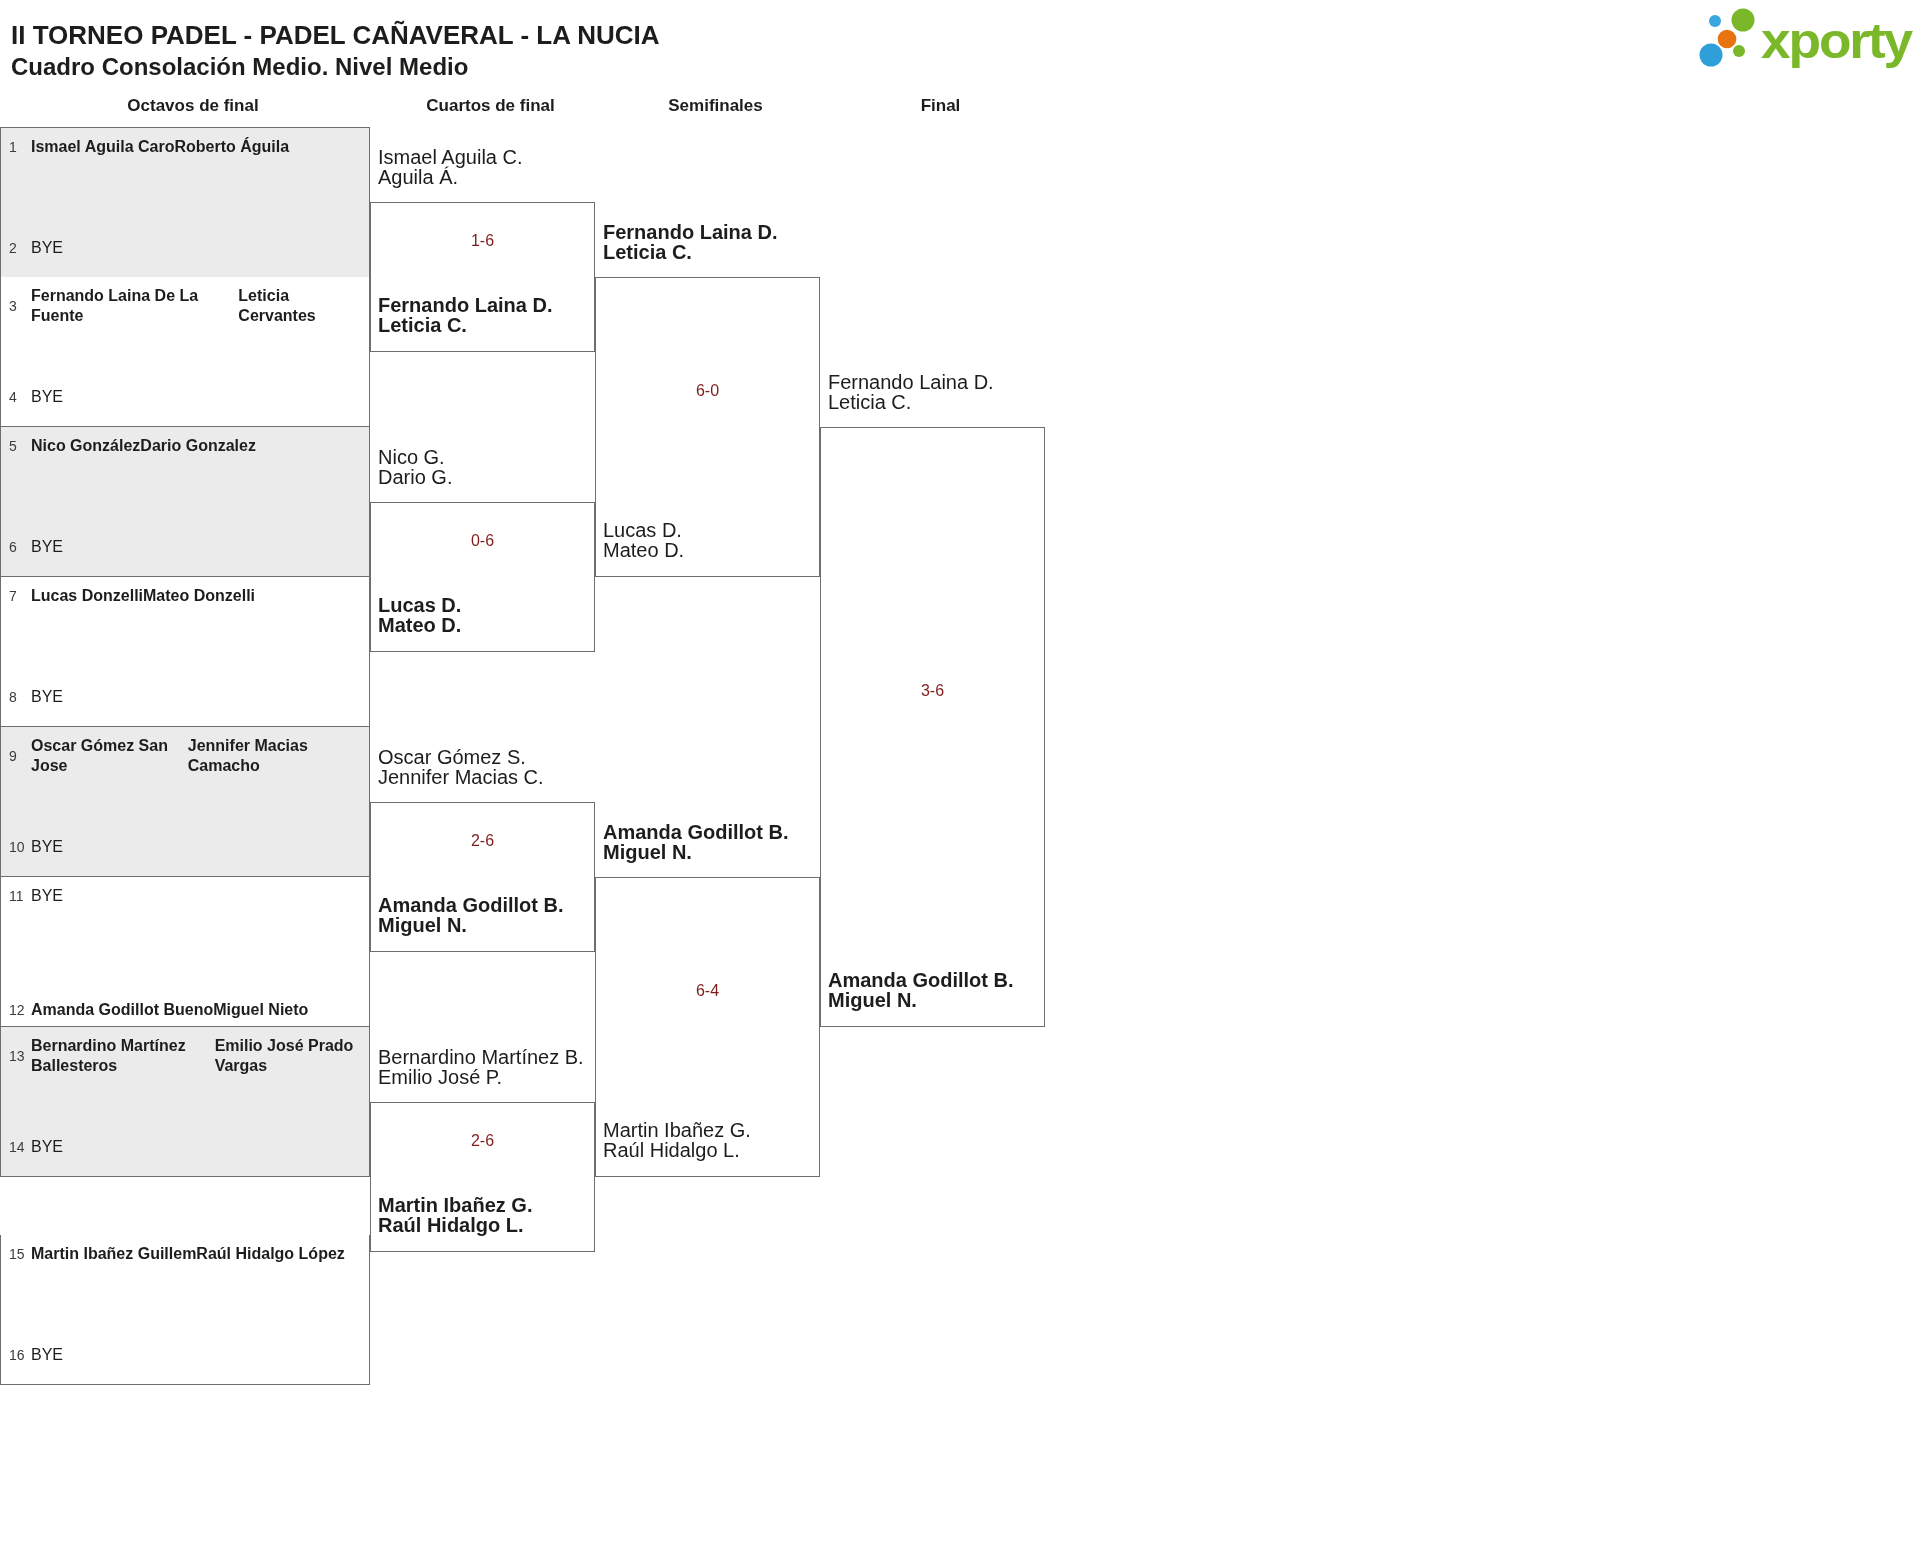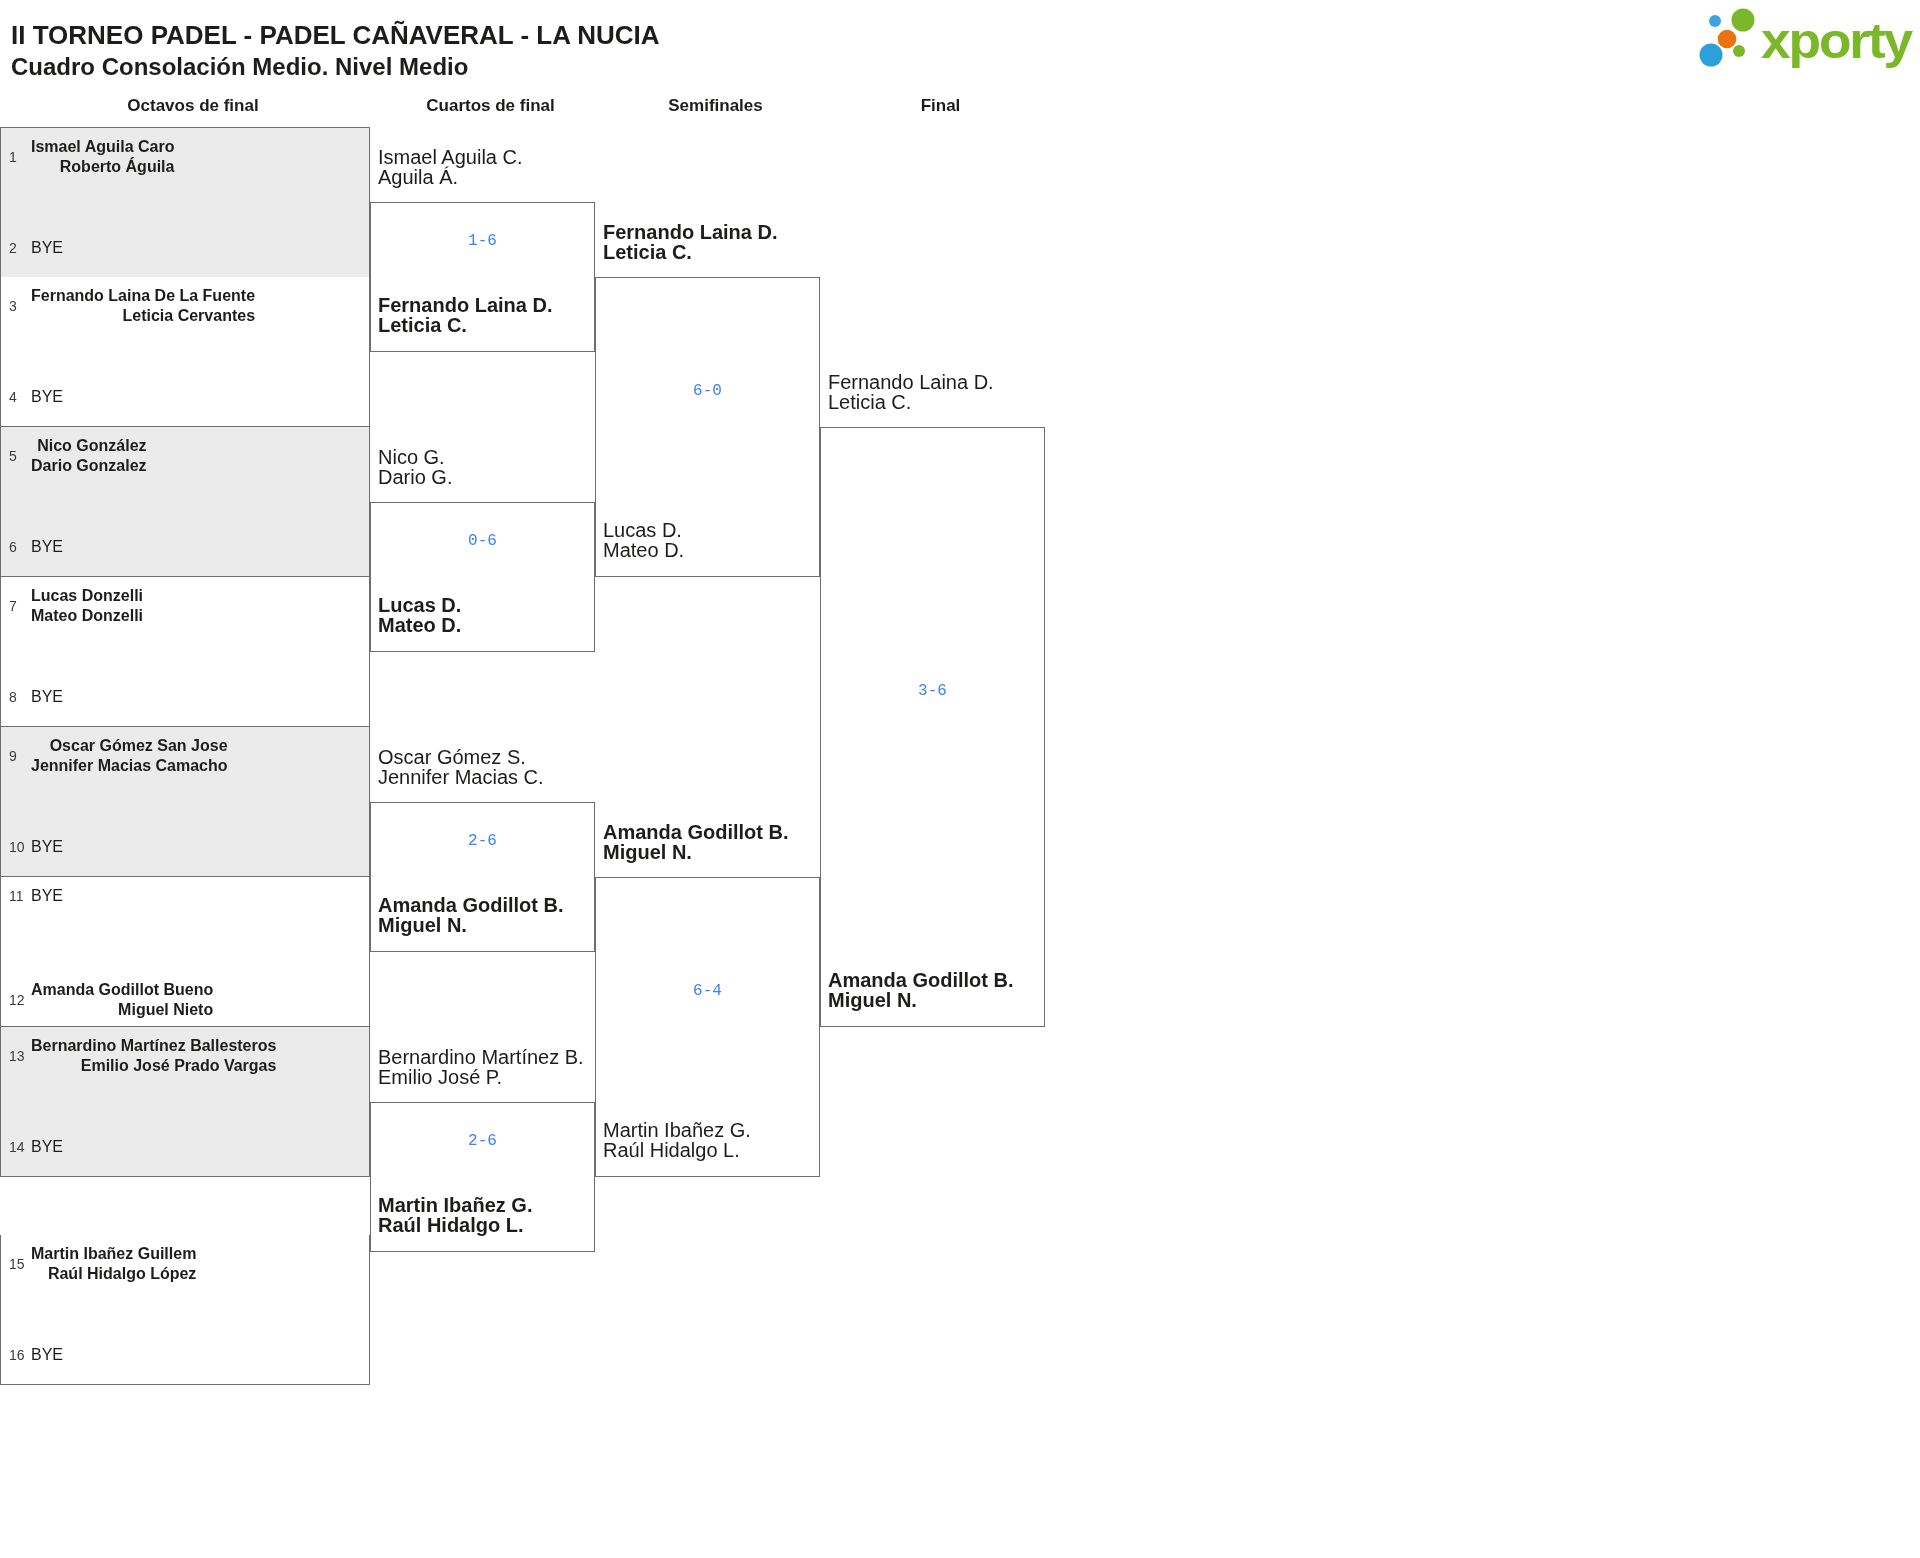--- a/index.html
+++ b/index.html
@@ -24,41 +24,41 @@
     border:1px solid #6e6e6e;border-top:none;background:#ffffff;
   }
   .obox.first{border-top:1px solid #6e6e6e;height:151px;}
   .obox.shaded{background:#ebebeb;}
 
   .entry{position:absolute;left:8px;right:8px;display:flex;align-items:center;gap:5px;}
   .entry.pos-top{top:9px;}
   .entry.pos-bye-bottom{bottom:19px;}
   .entry.pos-block-bottom{bottom:6px;}
   .seed{min-width:17px;font-size:14px;color:#3c3c3c;line-height:18px;}
-  .names{display:flex;flex-direction:column;font-size:16px;line-height:20px;align-items:flex-end;}
+  .names{display:flex;flex-direction:row;font-size:16px;line-height:20px;}
   .names .n:empty{display:none;}
   .bold .n,.bold{font-weight:700;}
 
   
   .mbox{
     position:absolute;width:225px;box-sizing:border-box;
     border:1px solid #6e6e6e;background:#ffffff;
   }
   .mbox.qf{height:150px;}
   .mbox.sf{height:300px;}
   .mbox.fin{height:600px;}
   .label{
     position:absolute;left:7px;display:flex;flex-direction:column;
     font-size:20px;line-height:20px;white-space:nowrap;
   }
   .label.above{bottom:calc(100% + 16px);}
   .label.winner-slot{bottom:16px;}
   .score{
     position:absolute;left:0;right:0;text-align:center;
-    font-size:16px;line-height:20px;color:#3b82f6;font-family:Liberation Mono, monospace;
+    font-size:16px;line-height:20px;color:#7f1d1d;
   }
   .qf .score{top:28px;}
   .sf .score{top:103px;}
   .fin .score{top:253px;}
 </style>
 </head>
 <body>
 
 <h1 class="abs page-title">II TORNEO PADEL - PADEL CAÑAVERAL - LA NUCIA</h1>
 <h2 class="abs page-subtitle">Cuadro Consolación Medio. Nivel Medio</h2>

